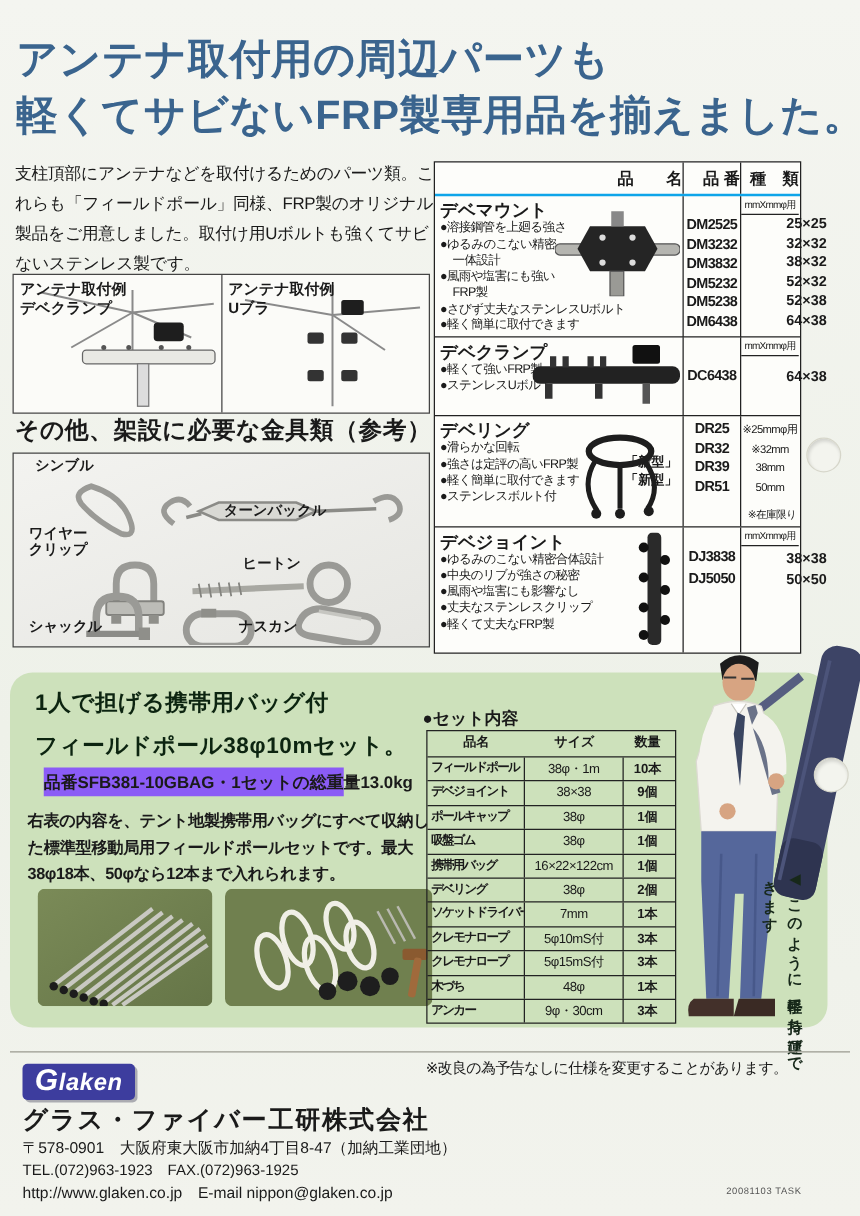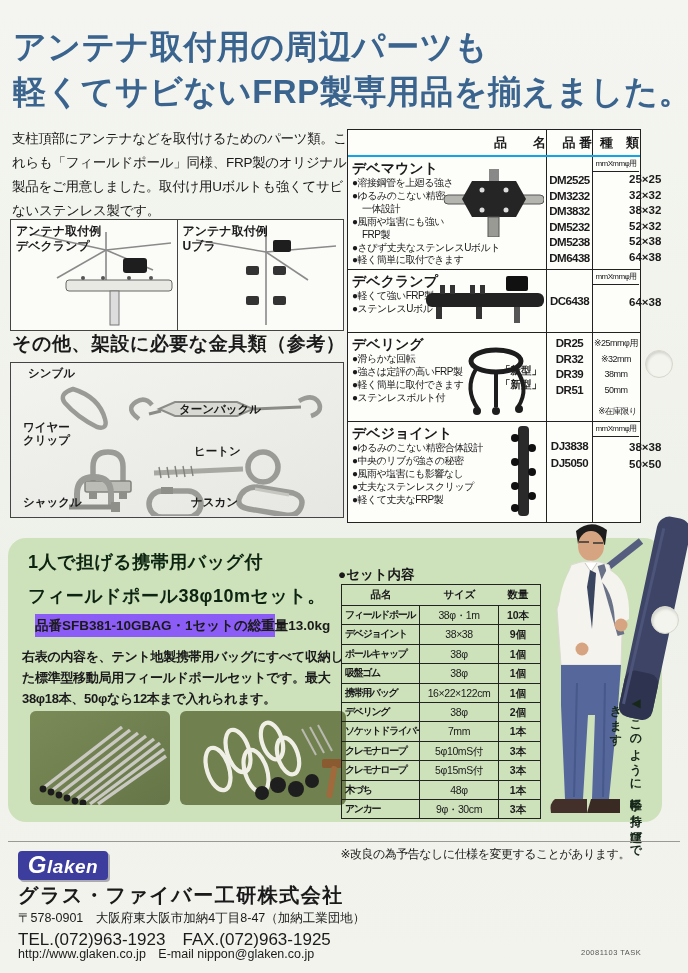--- a/index.html
+++ b/index.html
@@ -68,21 +68,21 @@
   .hole1{left:645px;top:350px;}
   .hole2{left:651px;top:606px;}
   .rule{position:absolute;left:8px;top:841px;width:672px;height:1px;background:#9a9a90;}
   .note{position:absolute;left:340px;top:846px;width:290px;font-size:12px;text-align:right;letter-spacing:-.5px;white-space:nowrap;}
   .logo{position:absolute;left:18px;top:851px;width:90px;height:29px;background:#3d3d9e;border-radius:4px;color:#fff;
         font-style:italic;font-weight:bold;font-size:19px;text-align:center;line-height:28px;letter-spacing:.5px;
         box-shadow:2px 2px 0 rgba(40,40,70,.35);}
   .logo::first-letter{font-size:24px;}
   .company{position:absolute;left:18px;top:882px;font-size:20px;font-weight:bold;letter-spacing:1.5px;margin:0;}
   .addr{position:absolute;left:18px;top:910px;font-size:12.5px;}
-  .tel{position:absolute;left:18px;top:928px;font-size:17px;}
+  .tel{position:absolute;left:18px;top:928px;font-size:12px;}
   .web{position:absolute;left:18px;top:946px;font-size:12.5px;}
   .pcode{position:absolute;left:581px;top:948px;font-size:7.5px;color:#555;letter-spacing:.5px;}
 </style>
 </head>
 <body>
 
 <div class="page">
 
   <div class="hdr">
     <div>アンテナ取付用の周辺パーツも</div>

